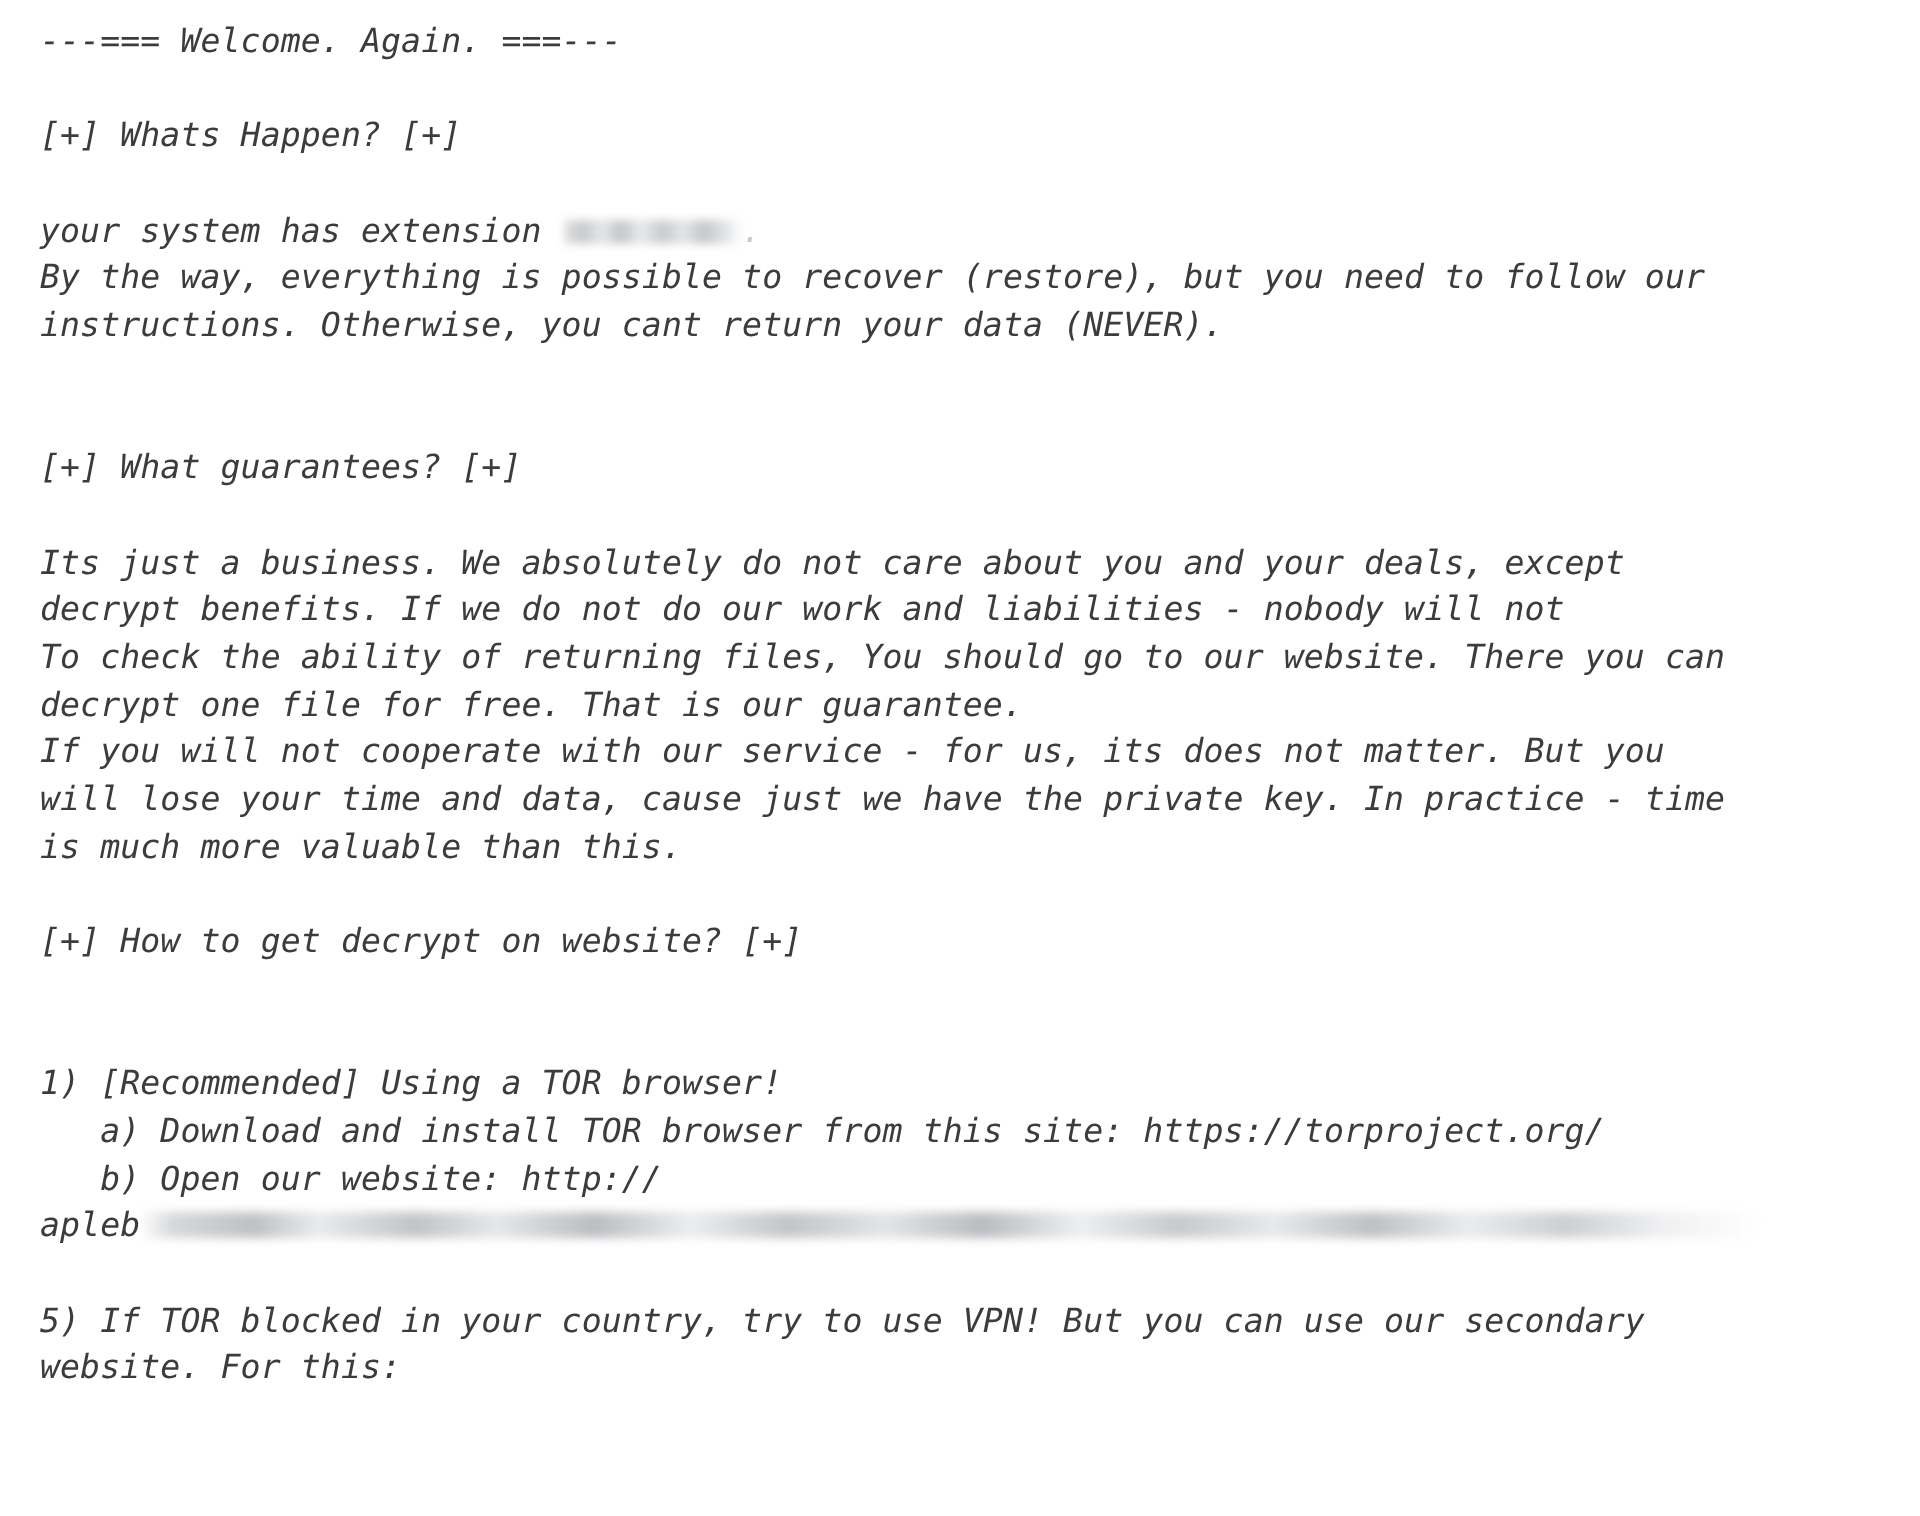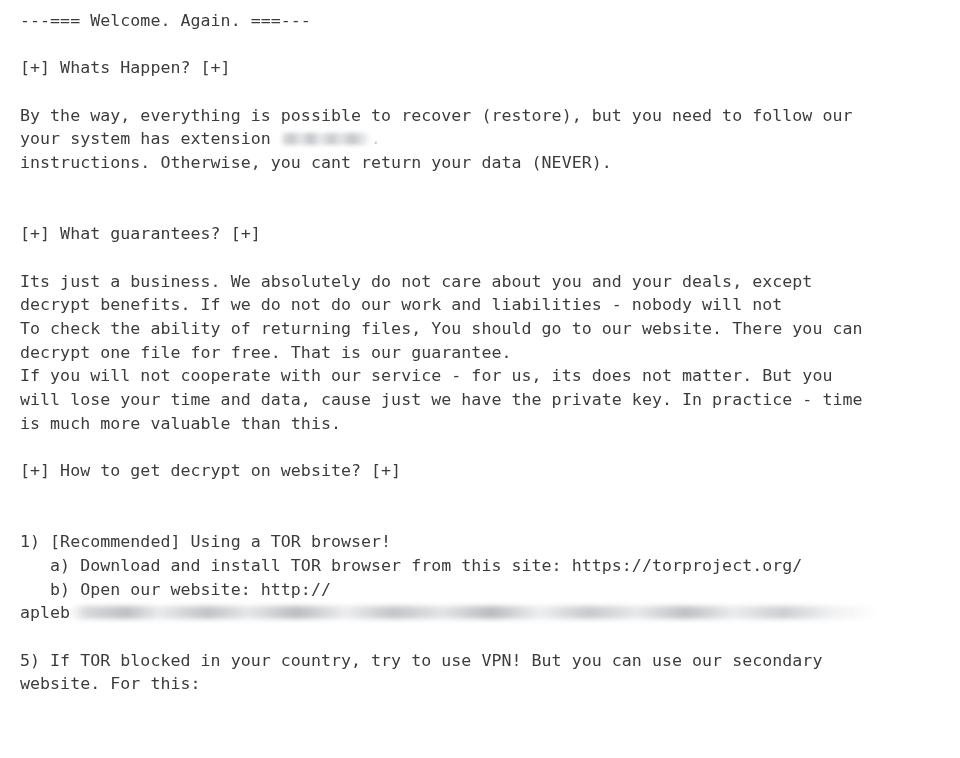--- a/index.html
+++ b/index.html
@@ -23,20 +23,21 @@
     position: relative;
     padding: 9px 0 0 20px;
     box-sizing: border-box;
     width: 960px;
   }
 
   .line {
     white-space: pre;
     height: 23.7px;
     letter-spacing: 0.04px;
+    font-style: italic;
   }
 
   .line.blank {
     color: transparent;
   }
 
   
   .redact {
     display: inline-block;
     vertical-align: baseline;
@@ -100,22 +101,22 @@
 <body>
 
 <div id="note">
 
   <div class="line">---=== Welcome. Again. ===---</div>
   <div class="line blank">&nbsp;</div>
 
   <div class="line">[+] Whats Happen? [+]</div>
   <div class="line blank">&nbsp;</div>
 
+  <div class="line"><span>your system has extension </span><span class="redact ext"></span><span class="faint-dot">.</span></div>
   <div class="line">By the way, everything is possible to recover (restore), but you need to follow our</div>
-  <div class="line"><span>your system has extension </span><span class="redact ext"></span><span class="faint-dot">.</span></div>
   <div class="line">instructions. Otherwise, you cant return your data (NEVER).</div>
 
   <div class="line blank">&nbsp;</div>
   <div class="line blank">&nbsp;</div>
 
   <div class="line">[+] What guarantees? [+]</div>
   <div class="line blank">&nbsp;</div>
 
   <div class="line">Its just a business. We absolutely do not care about you and your deals, except</div>
   <div class="line">decrypt benefits. If we do not do our work and liabilities - nobody will not</div>

